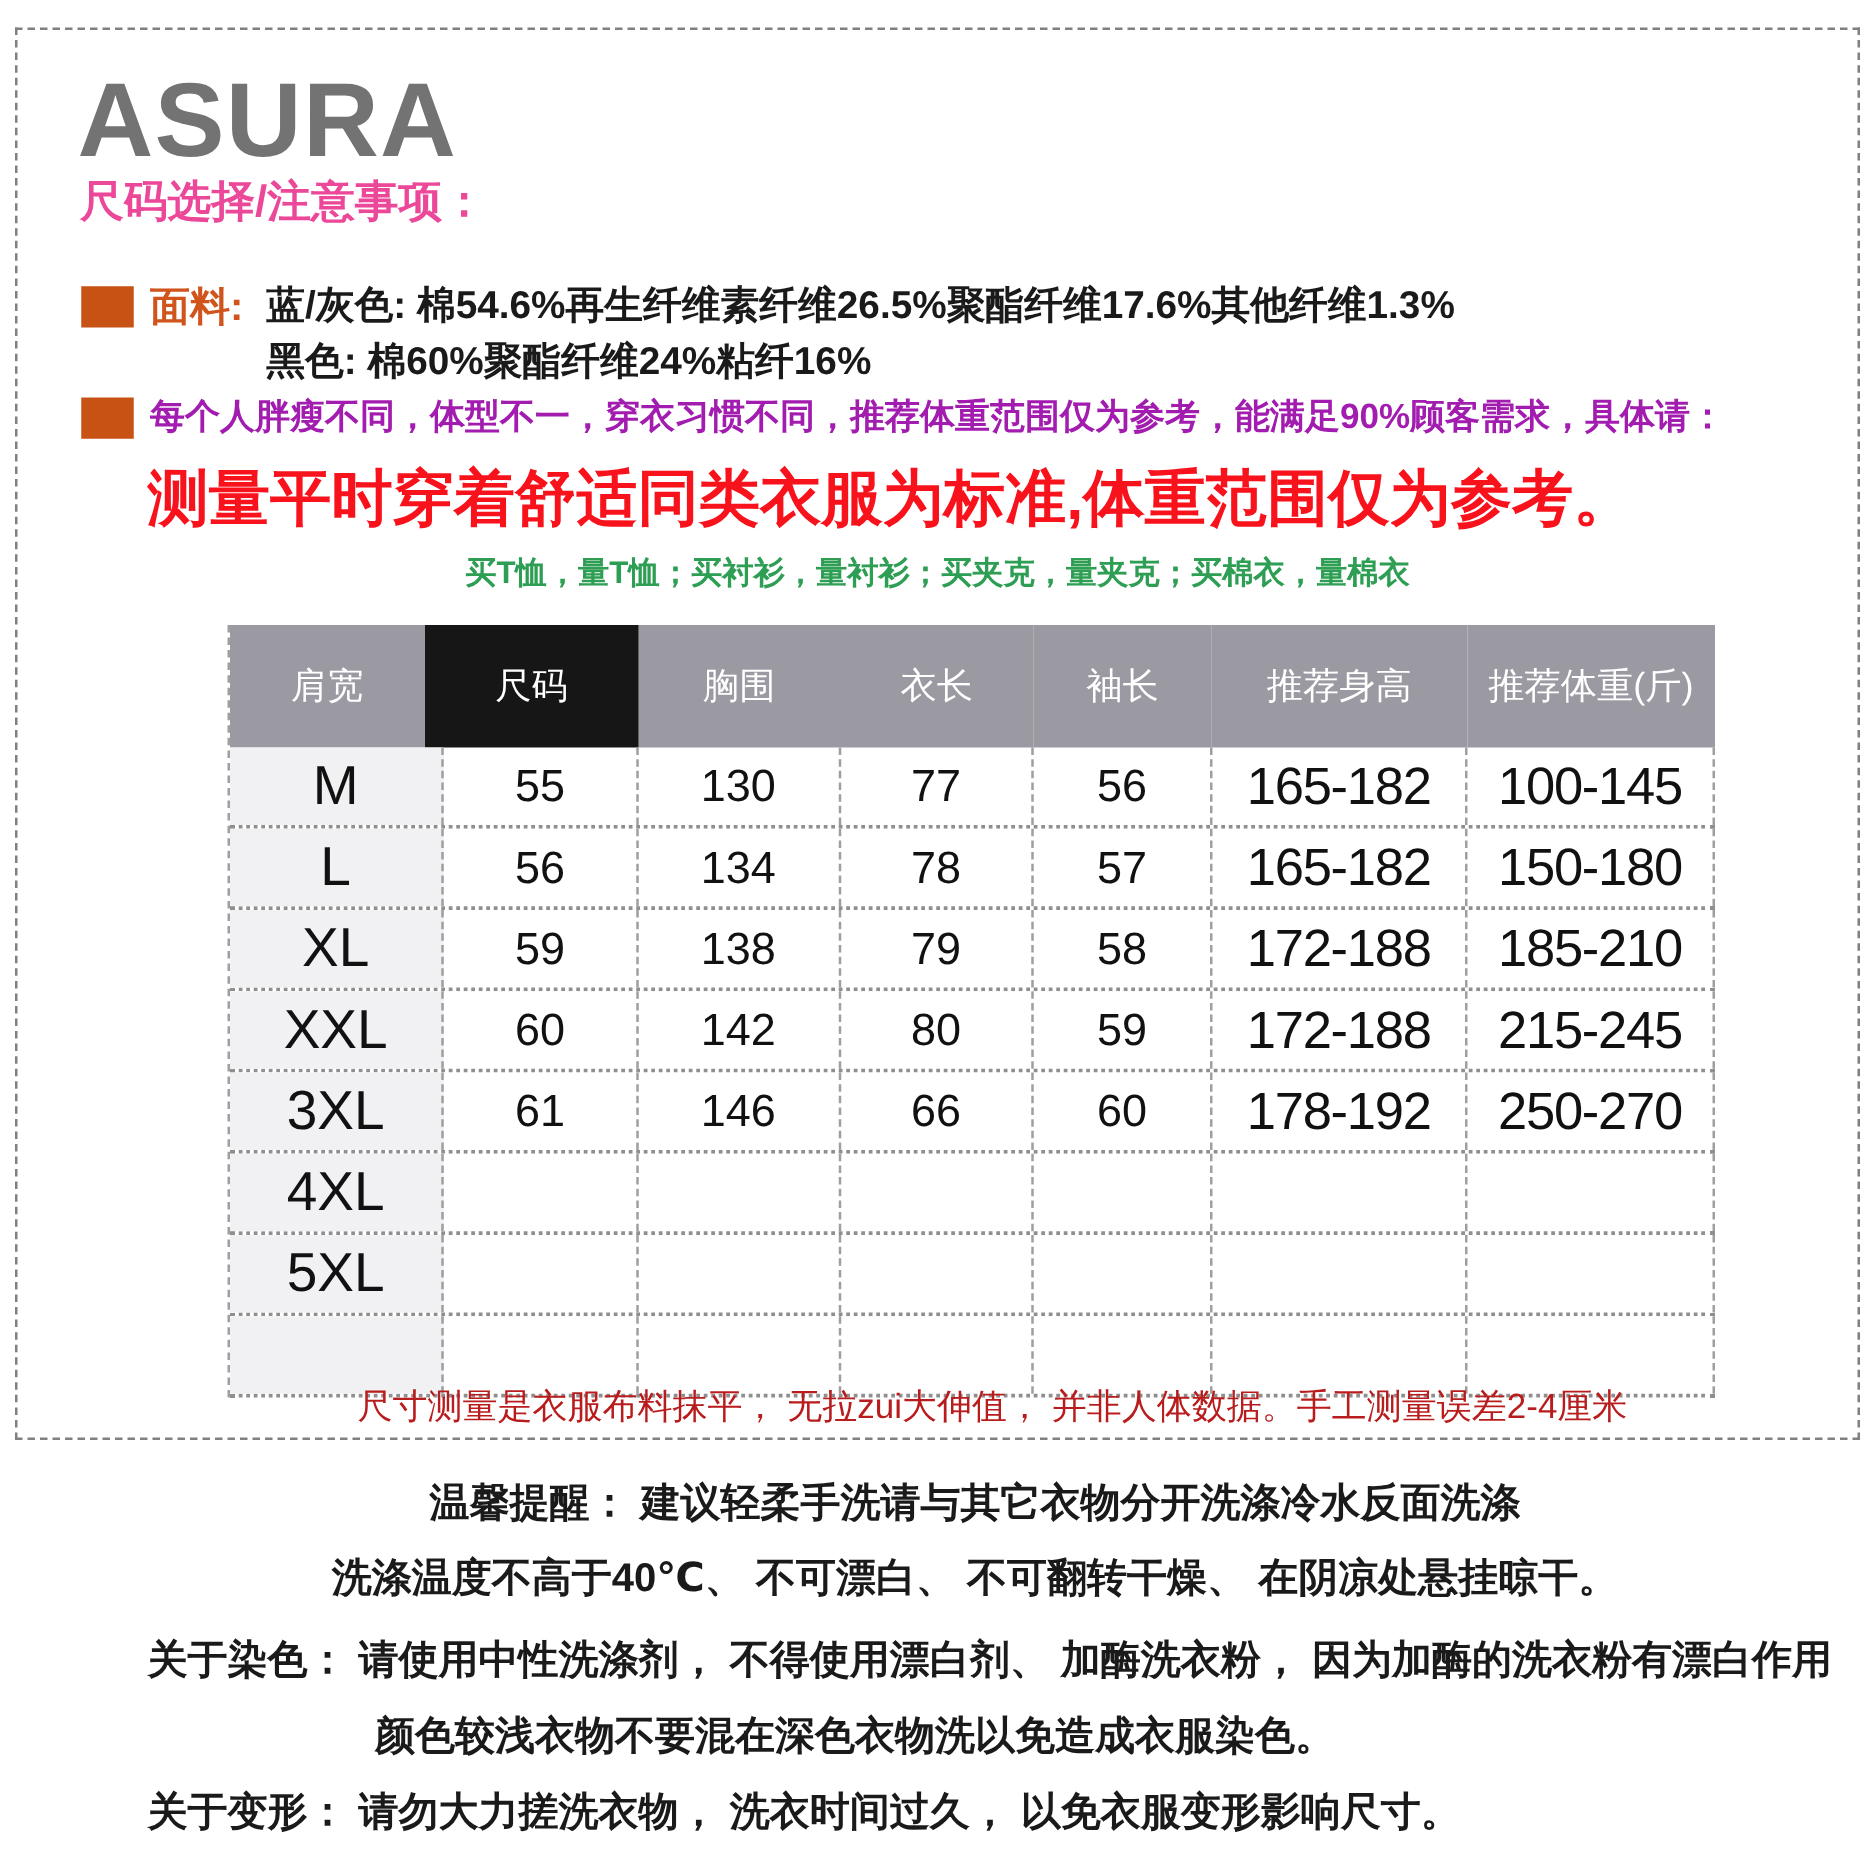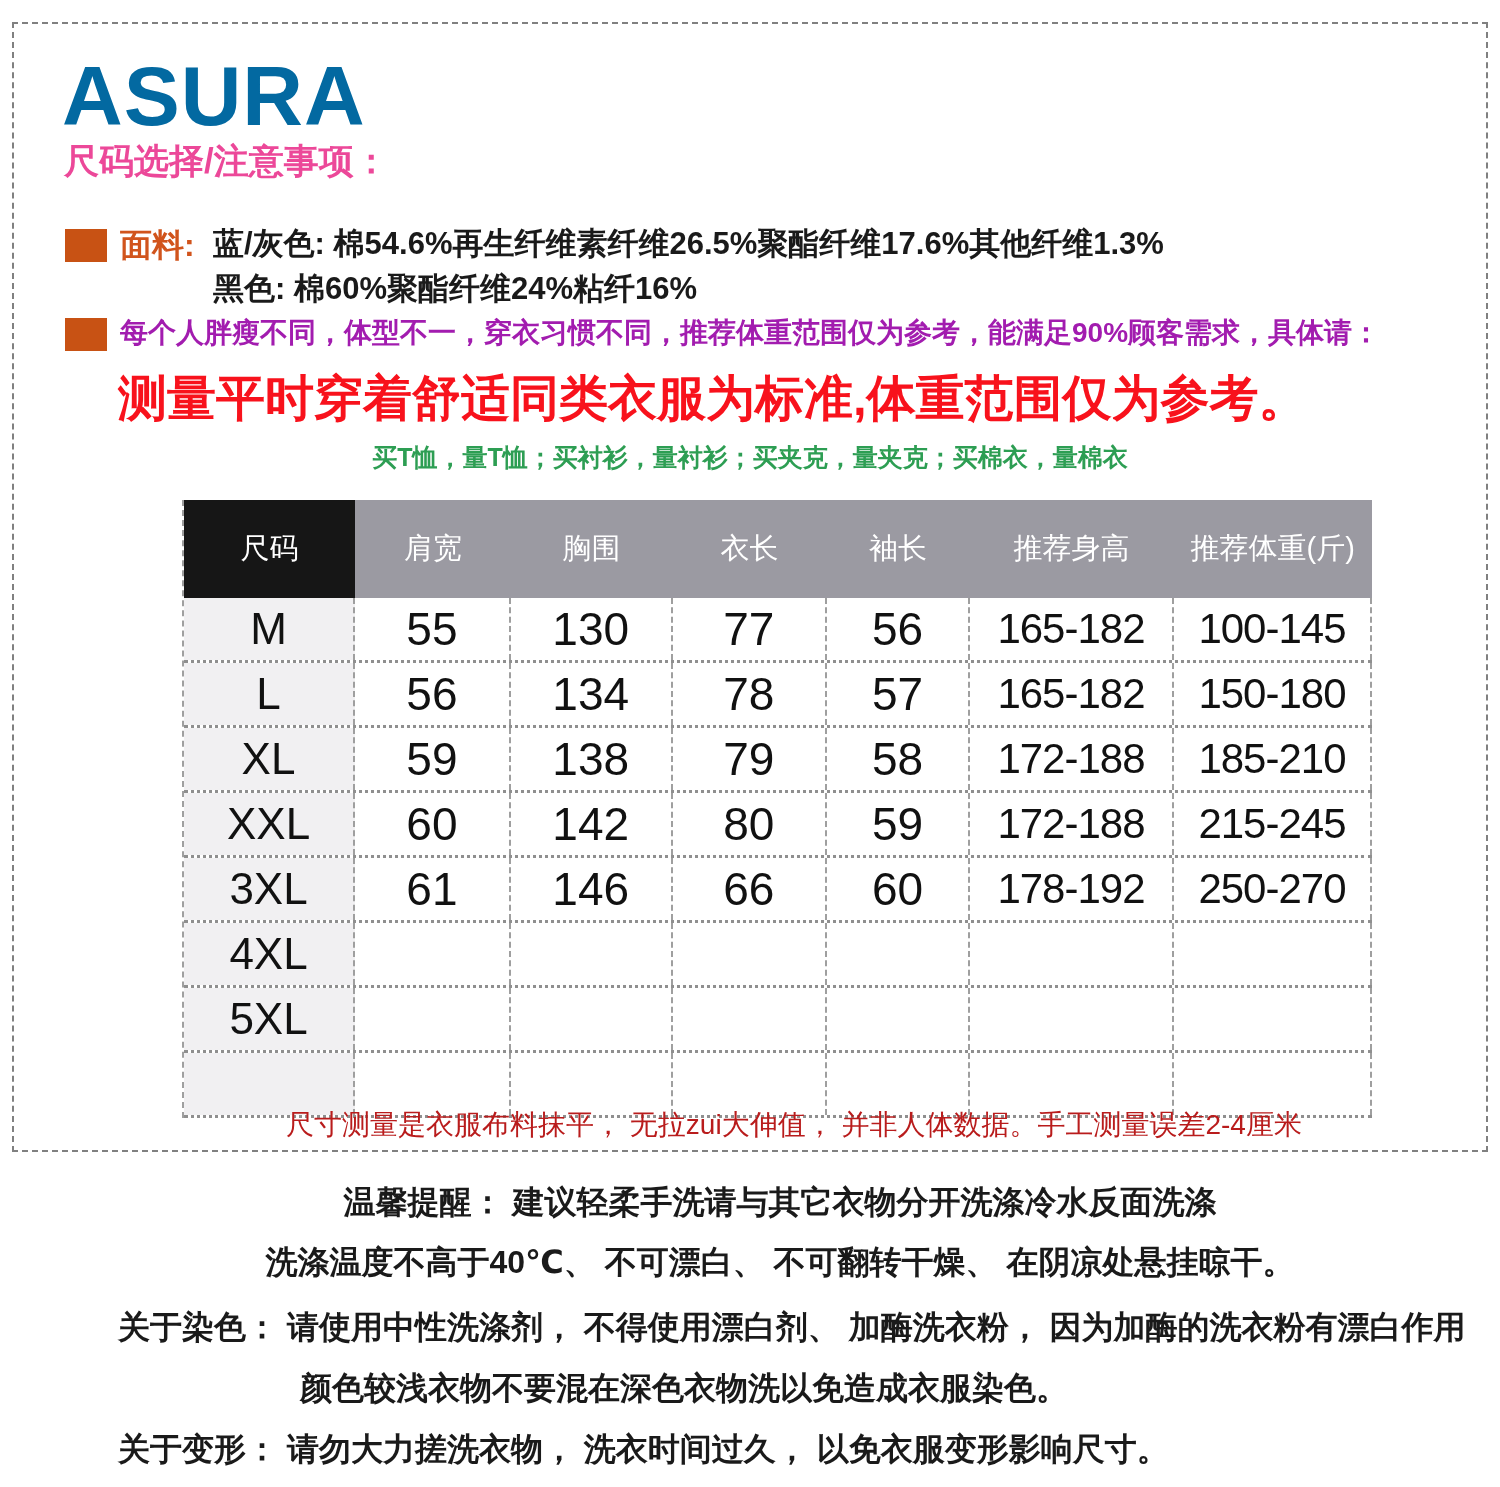--- a/index.html
+++ b/index.html
@@ -8,21 +8,21 @@
     font-family:"Liberation Sans","DejaVu Sans",sans-serif;color:#111;
     overflow:hidden;
   }
   .abs{position:absolute;}
   
   .frame{
     left:12px;top:22px;width:1472px;height:1126px;
     border:2px dashed #808080;background:transparent;
   }
   .brand{
-    left:62px;top:48px;font-size:84px;font-weight:900;letter-spacing:1px;color:#0369a1;
+    left:62px;top:48px;font-size:84px;font-weight:900;letter-spacing:1px;color:#737373;
   }
   .subtitle{
     left:64px;top:138px;font-size:35px;font-weight:bold;color:#ec4899;
   }
   .bullet-square{
     width:42px;height:33px;background:#c85214;
   }
   .fabric-label{
     left:120px;top:224px;font-size:32px;font-weight:bold;color:#d1541c;
   }
@@ -44,21 +44,21 @@
   }
   .thead{display:flex;height:98px;}
   .hcell{
     background:#9b9aa2;color:#ffffff;font-size:29px;font-weight:500;
     display:flex;align-items:center;justify-content:center;
   }
   .hcell.c0{background:#161616;}
   .trow{display:flex;height:62px;border-bottom:3px dotted #8f8f8f;background:#fff;}
   .tcell{
     border-right:2px dashed #9f9f9f;display:flex;align-items:center;justify-content:center;
-    font-size:46px;font-weight:500;color:#111;overflow:hidden;
+    font-size:36px;font-weight:500;color:#111;overflow:hidden;
   }
   .tcell.c0{background:#f1f0f2;font-size:44px;}
   .tcell.c5,.tcell.c6{font-size:42px;letter-spacing:-1px;}
   .c0{width:14.4%;} .c1{width:13.1%;} .c2{width:13.6%;} .c3{width:13.0%;}
   .c4{width:12.0%;} .c5{width:17.2%;} .c6{width:16.7%;}
   .table-footnote{
     left:0;top:1106px;width:1500px;text-align:center;
     font-size:28px;font-weight:500;color:#b91c1c;padding-left:44px;
   }
   .care-line{font-size:32px;font-weight:bold;color:#1a1a1a;white-space:nowrap;}
@@ -82,22 +82,22 @@
 <div class="abs fabric-text"><span>蓝/灰色: 棉54.6%再生纤维素纤维26.5%聚酯纤维17.6%其他纤维1.3%</span><br><span>黑色: 棉60%聚酯纤维24%粘纤16%</span></div>
 
 <div class="abs bullet-square" style="left:65px;top:318px;"></div>
 <div class="abs note2">每个人胖瘦不同，体型不一，穿衣习惯不同，推荐体重范围仅为参考，能满足90%顾客需求，具体请：</div>
 
 <div class="abs warning-red">测量平时穿着舒适同类衣服为标准,体重范围仅为参考。</div>
 <div class="abs tip-green">买T恤，量T恤；买衬衫，量衬衫；买夹克，量夹克；买棉衣，量棉衣</div>
 
 <div class="abs size-table">
   <div class="thead">
+    <div class="hcell c1">肩宽</div>
     <div class="hcell c0">尺码</div>
-    <div class="hcell c1">肩宽</div>
     <div class="hcell c2">胸围</div>
     <div class="hcell c3">衣长</div>
     <div class="hcell c4">袖长</div>
     <div class="hcell c5">推荐身高</div>
     <div class="hcell c6">推荐体重(斤)</div>
   </div>
   <div>
       <div class="trow">
         <div class="tcell c0">M</div>
         <div class="tcell c1">55</div>

